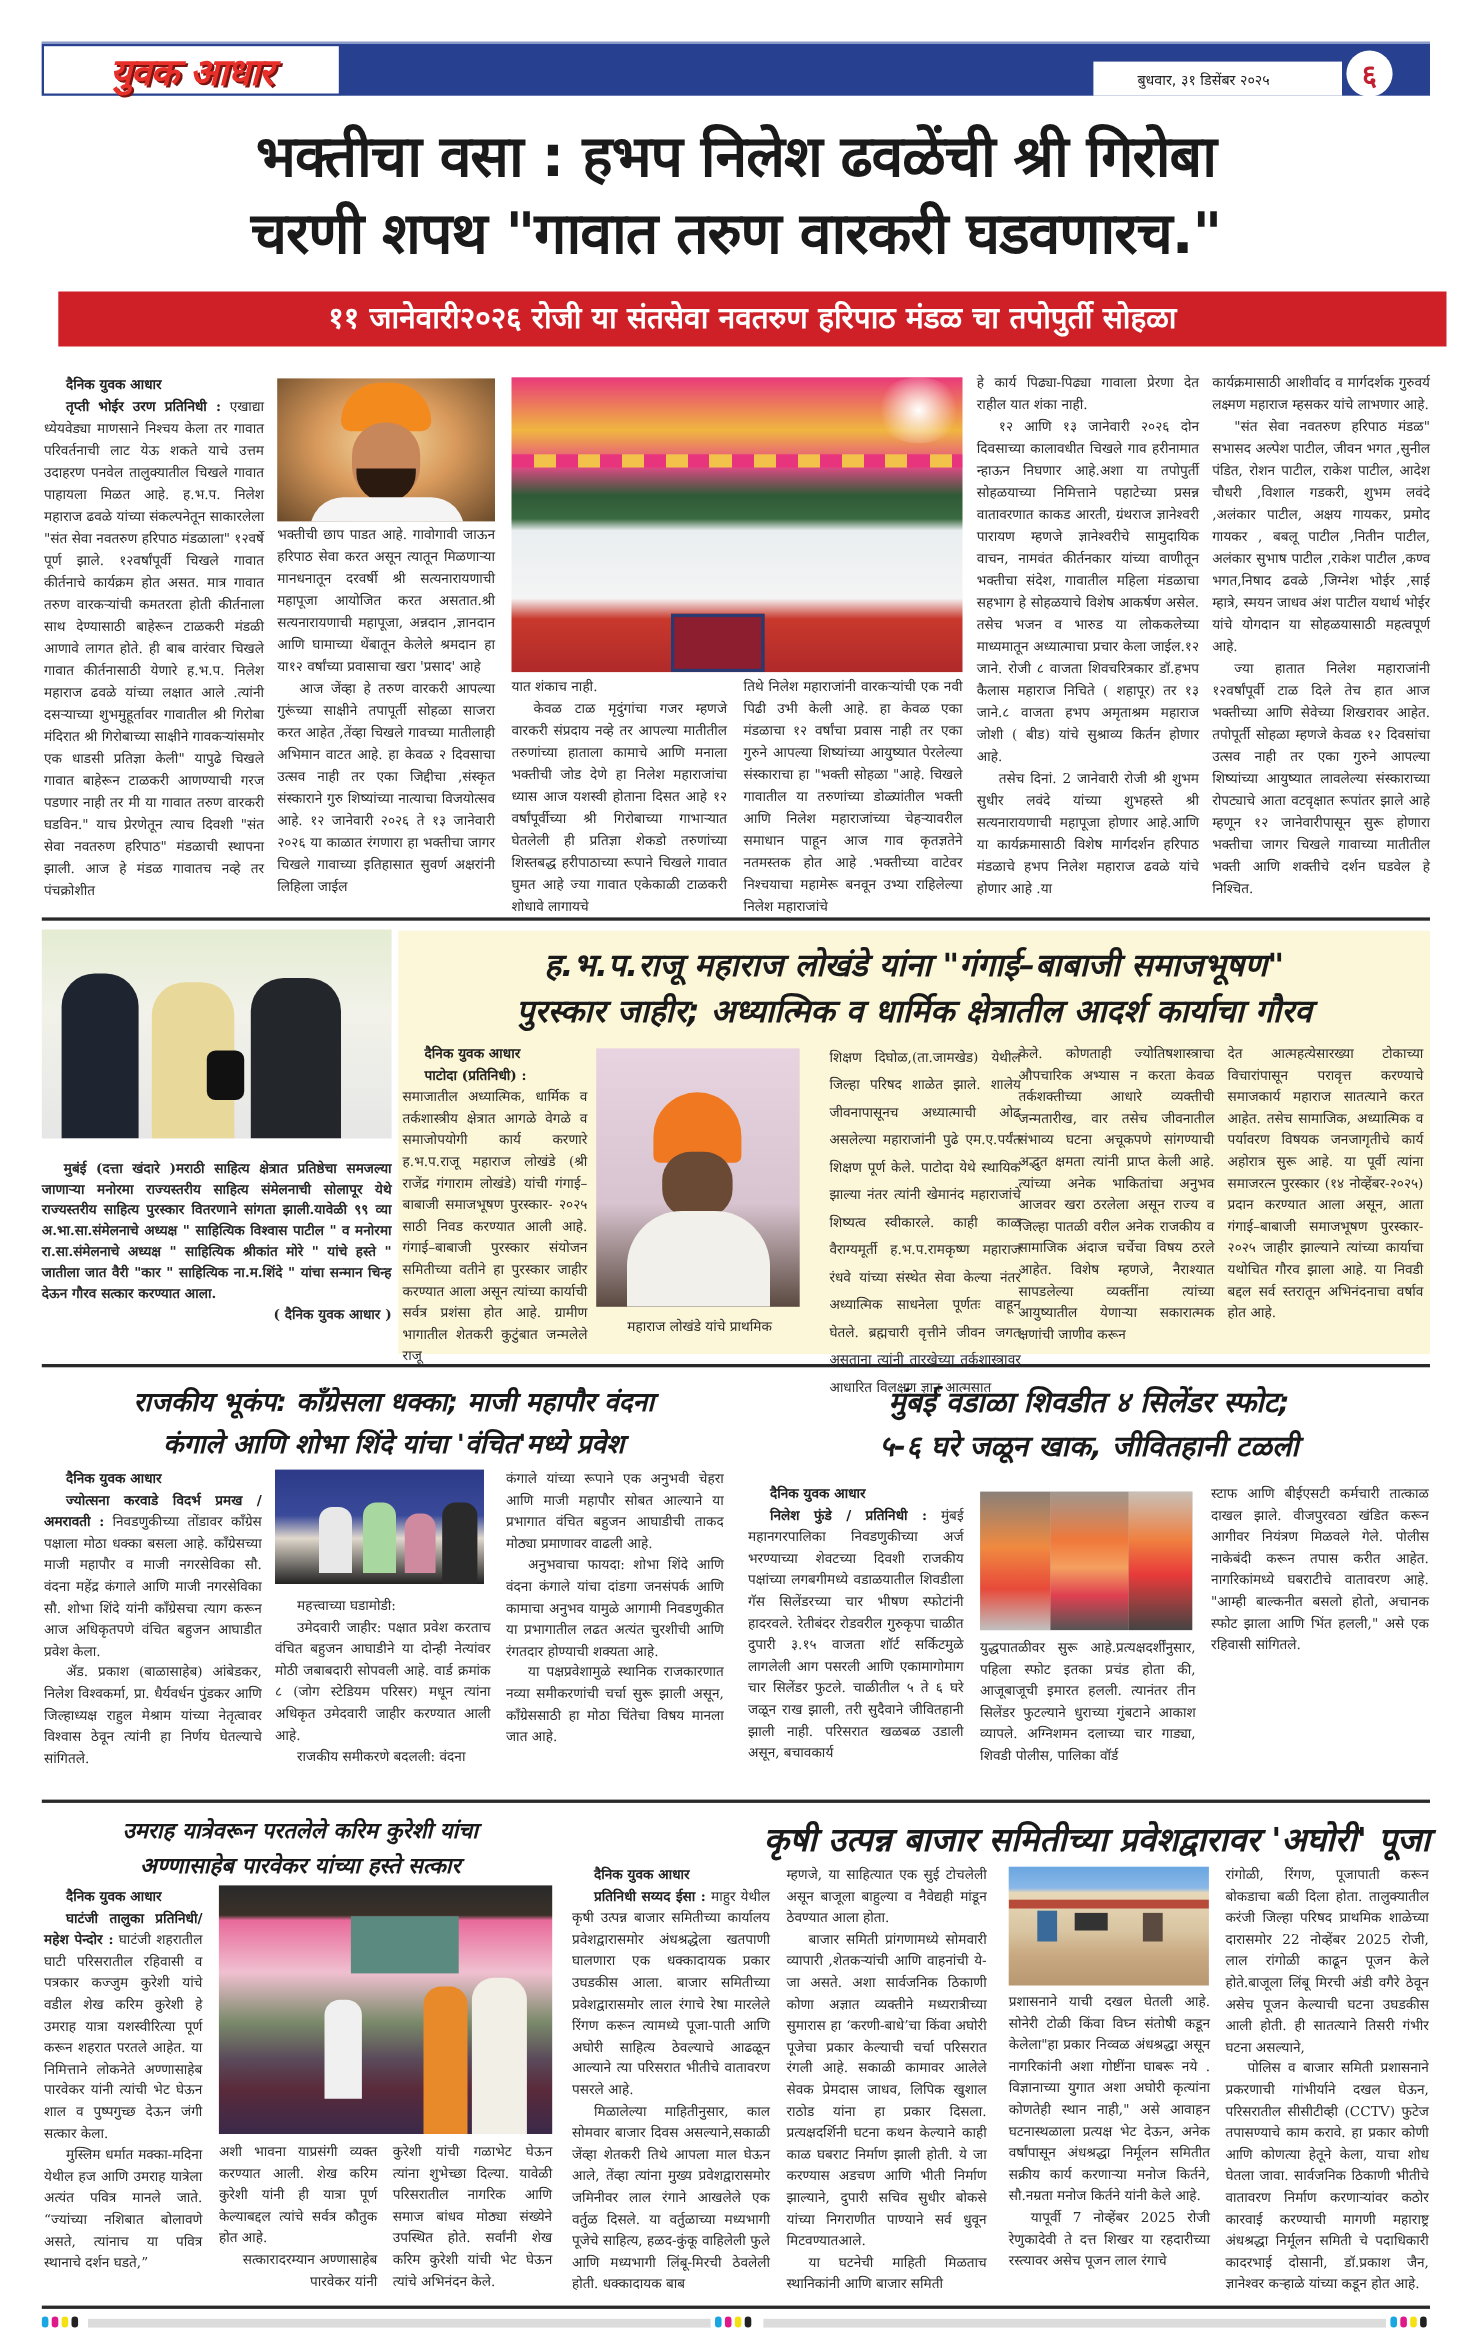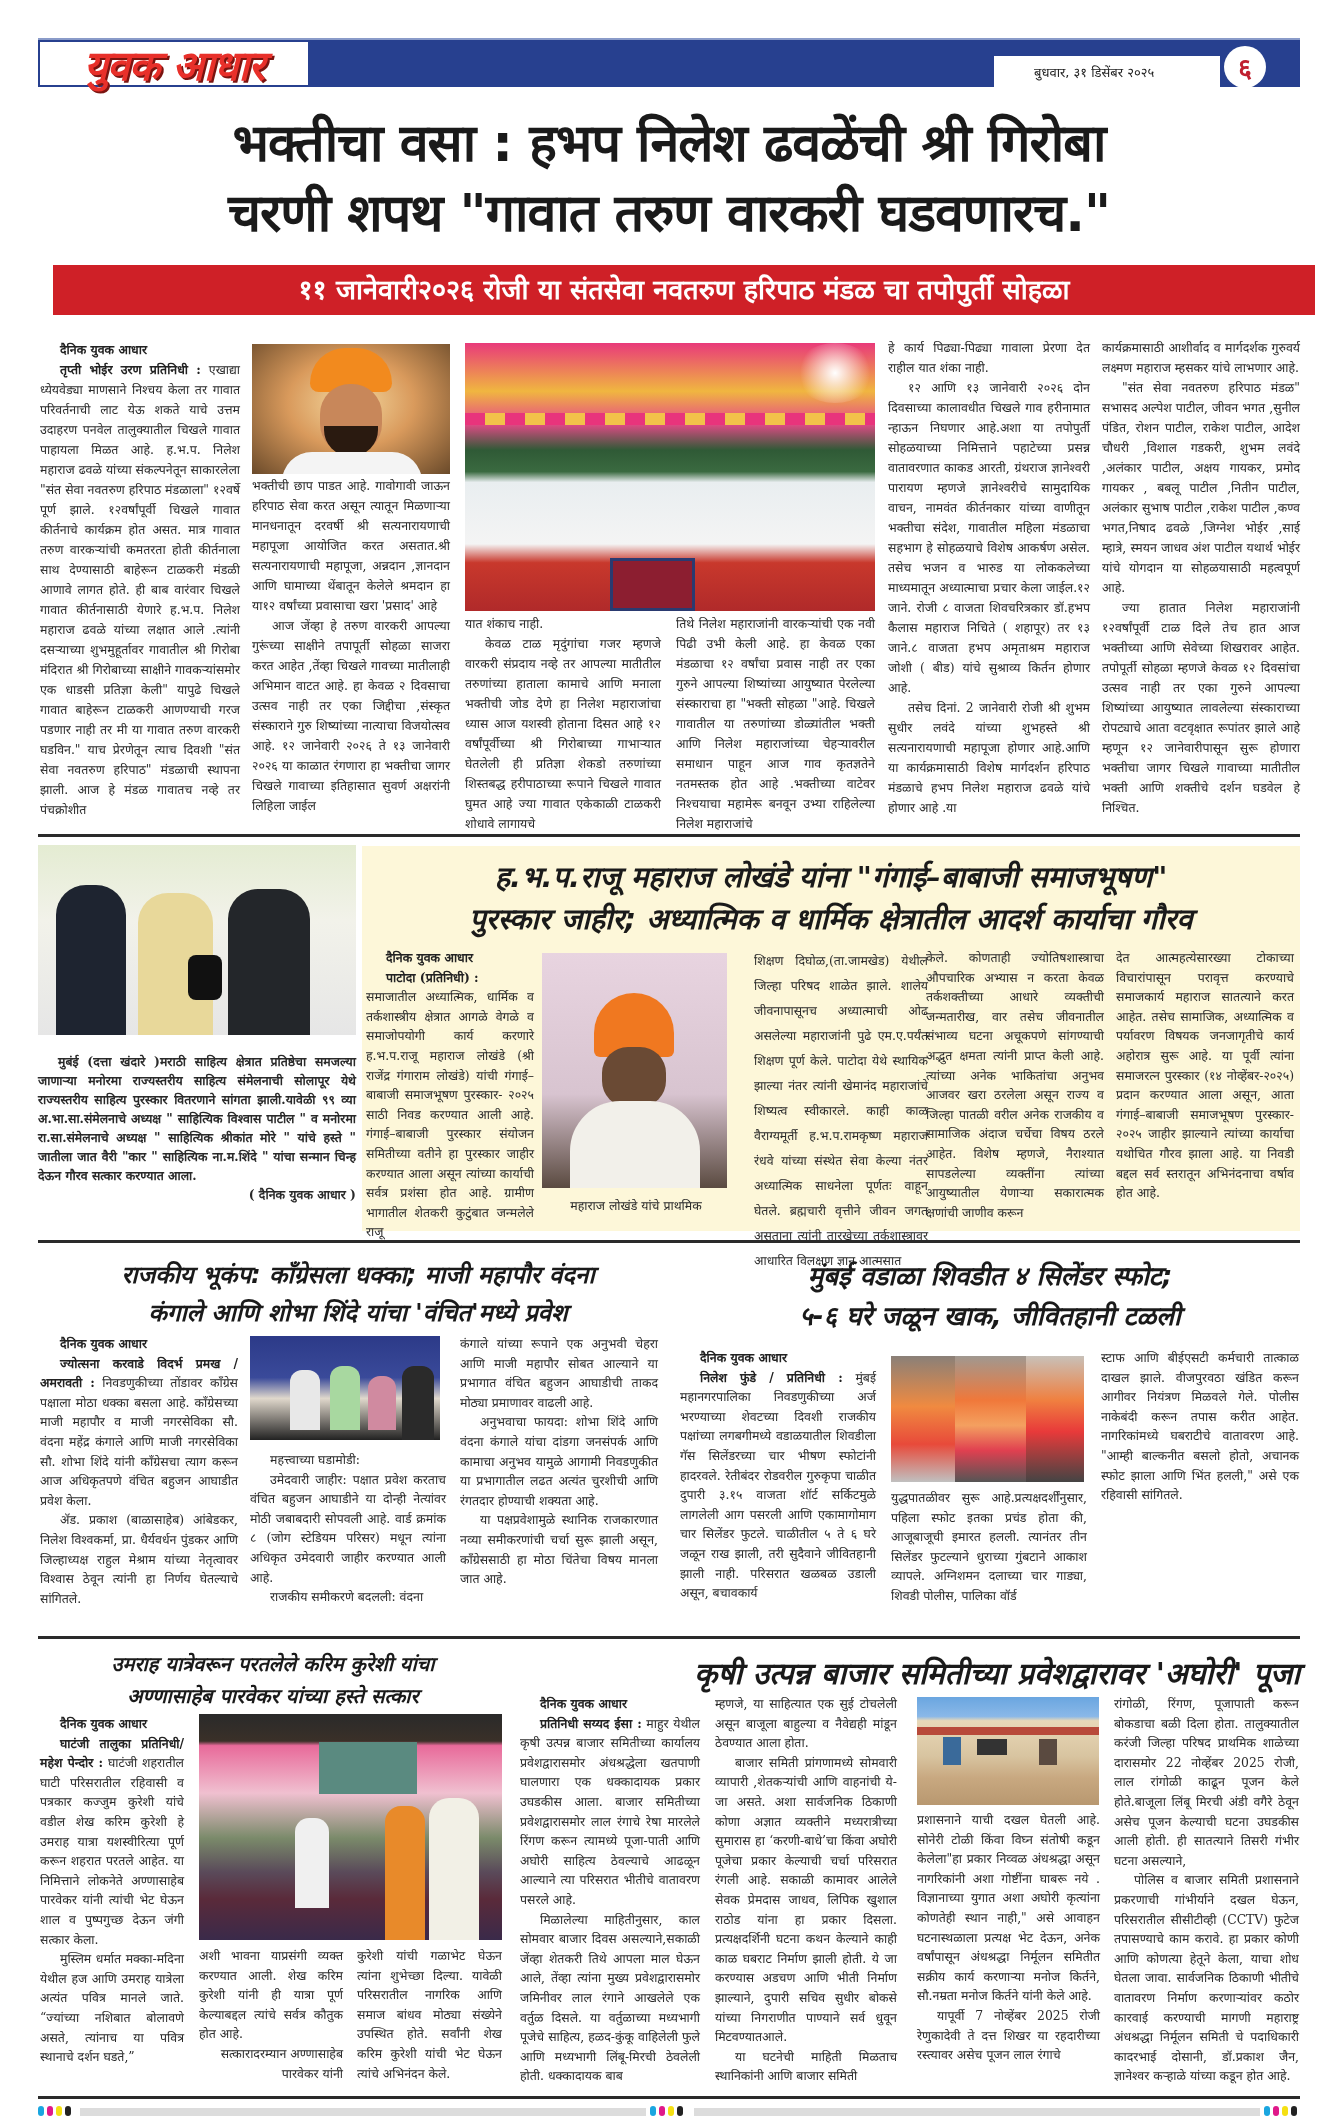--- a/index.html
+++ b/index.html
@@ -2,21 +2,21 @@
 <html><head>
 <meta charset="utf-8">
 <style>
   * { box-sizing: border-box; margin: 0; padding: 0; }
   html, body { width: 1339px; height: 2126px; background: #fff; overflow: hidden; }
   body { font-family: "DejaVu Serif", "Liberation Serif", serif; color: #222; position: relative; }
   .abs { position: absolute; }
   
   .masthead { left: 38px; top: 38px; width: 1262px; height: 49px; background: #27408f; border-top: 2px solid #8a9bc9; }
   .logo-box { left: 0; top: 0; width: 272px; height: 47px; background: #fff; border: 2px solid #27408f; display: flex; align-items: center; justify-content: center; }
-  .logo-text { font-family: "DejaVu Sans", sans-serif; font-weight: 900; font-size: 41px; color: #e8302a; letter-spacing: -1px; text-shadow: 2px 2px 0 #7a1410; font-style: italic; }
+  .logo-text { font-family: "DejaVu Sans", sans-serif; font-weight: 900; font-size: 34px; color: #e8302a; letter-spacing: -1px; text-shadow: 2px 2px 0 #7a1410; font-style: italic; }
   .date-box { left: 956px; top: 16px; width: 226px; height: 31px; background: #fff; font-family: "DejaVu Sans", sans-serif; font-size: 13px; color: #222; display: flex; align-items: center; padding-left: 40px; }
   .page-num { left: 1186px; top: 6px; width: 42px; height: 42px; border-radius: 50%; background: #fff; color: #c02030; font-family: "DejaVu Sans", sans-serif; font-weight: 900; font-size: 26px; display: flex; align-items: center; justify-content: center; }
 
   .hl-main { left: 38px; top: 108px; width: 1262px; text-align: center; font-family: "DejaVu Sans", sans-serif; font-weight: 900; font-size: 52px; line-height: 70px; color: #1a1a1a; letter-spacing: -1px; }
   .red-banner { left: 38px; top: 265px; width: 1262px; height: 50px; background: #cf2027; color: #fff; text-align: center; font-family: "DejaVu Sans", sans-serif; font-weight: 700; font-size: 27px; line-height: 50px; margin-left: 15px; }
 
   .col { font-size: 12.4px; line-height: 20px; text-align: justify; color: #2a2a2a; }
   .col p { text-indent: 20px; }
   .byline { font-weight: 700; color: #222; }
   .byline-indent { padding-left: 20px; }

